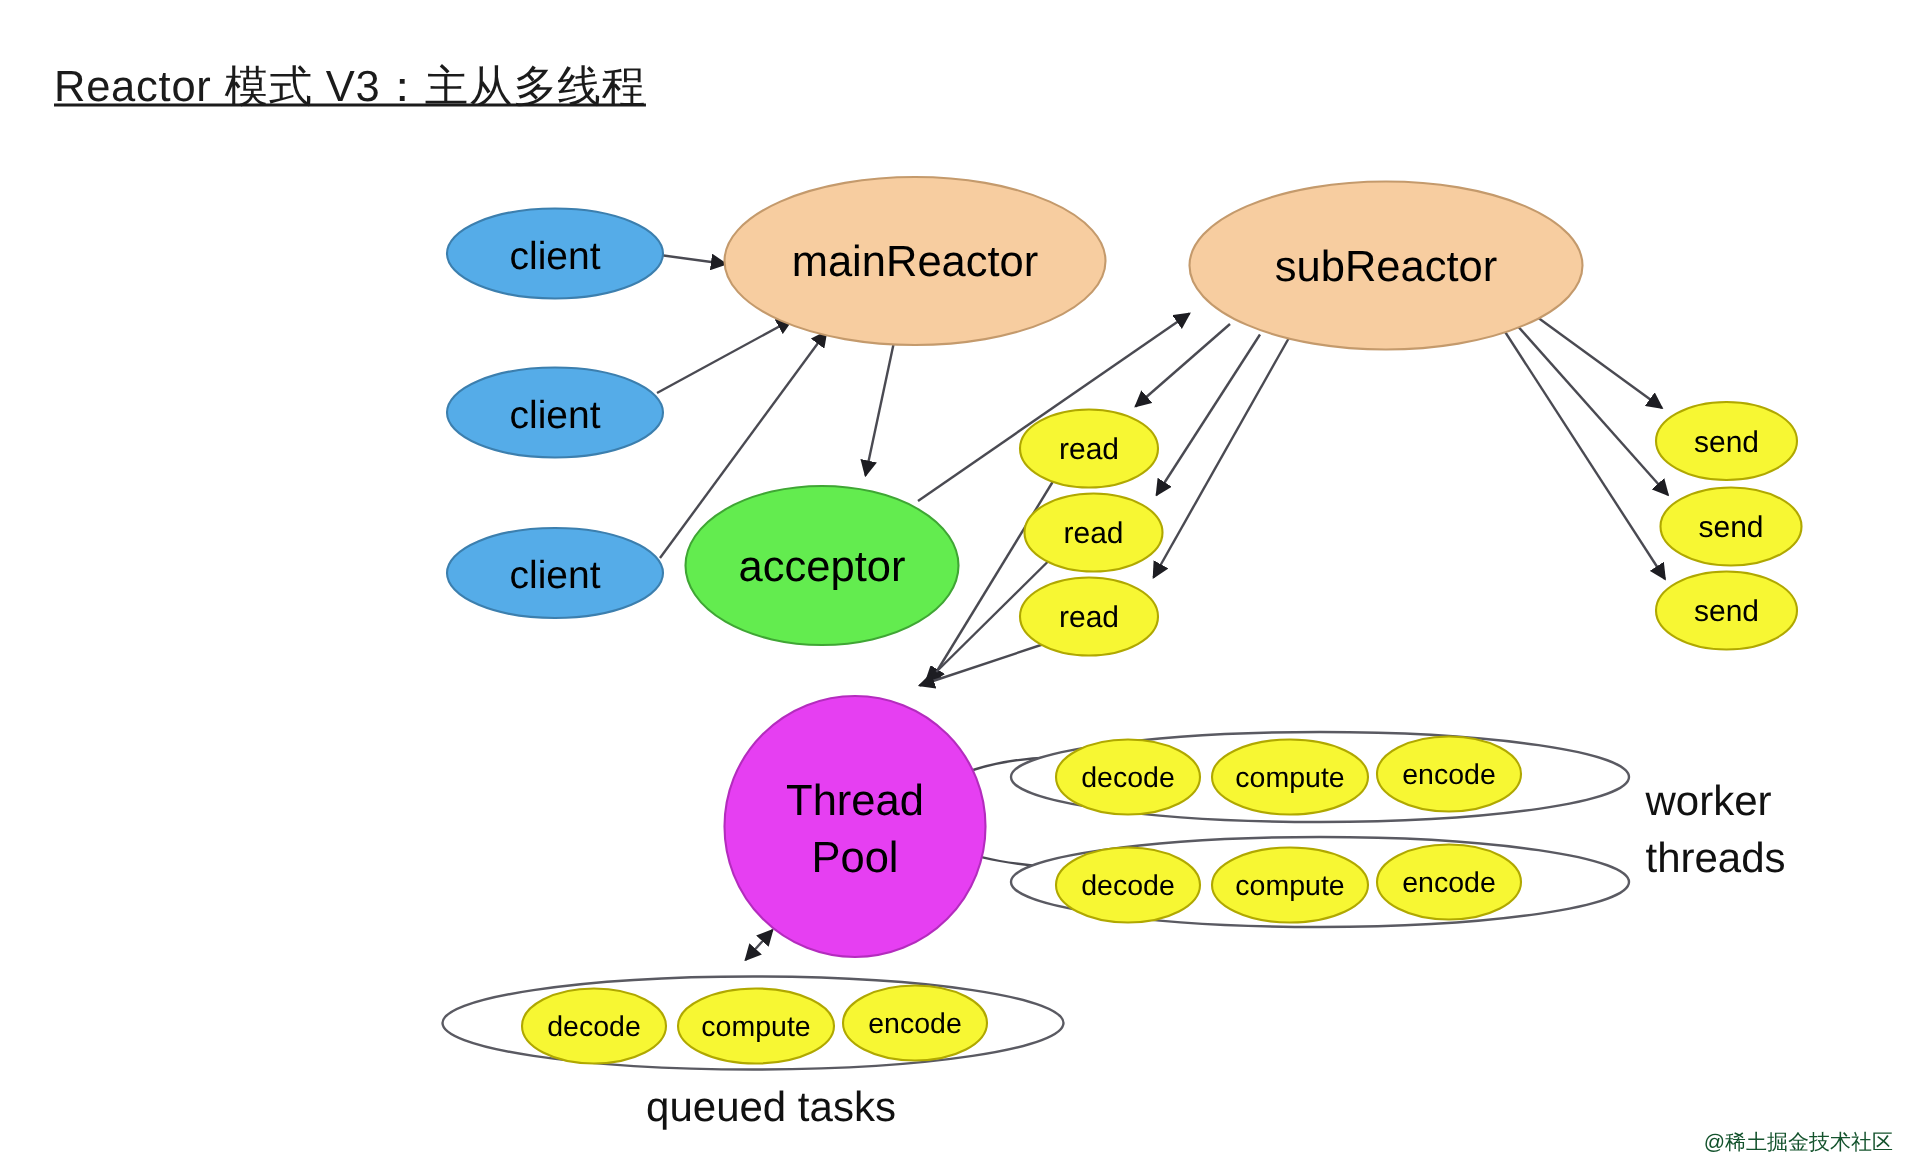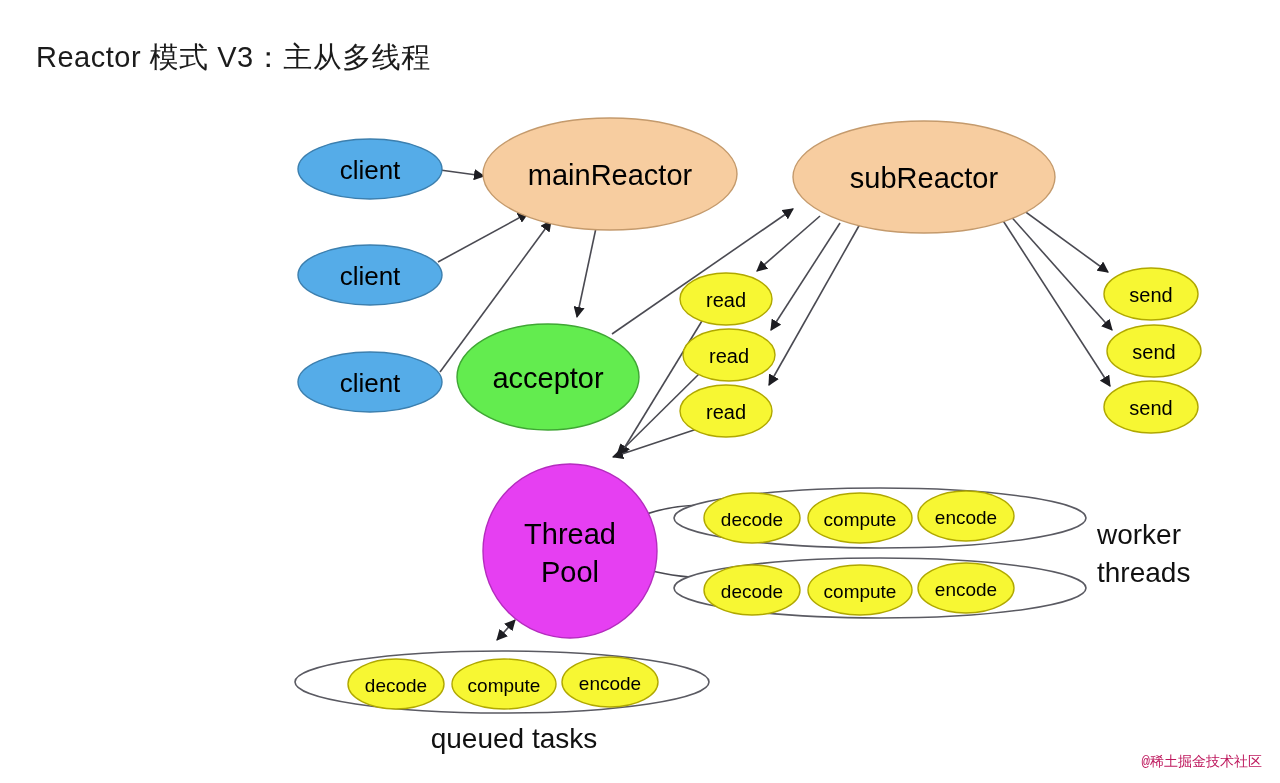--- a/index.html
+++ b/index.html
@@ -15,20 +15,21 @@
     position: relative;
   }
   #page-title {
     position: absolute;
     left: 36px;
     top: 38px;
     font-size: 29px;
     color: #1b1b1b;
     letter-spacing: 0.5px;
     white-space: nowrap;
+    text-decoration: underline;
   }
   #diagram {
     position: absolute;
     left: 0;
     top: 0;
   }
   .node-label {
     font-family: "Liberation Sans", sans-serif;
     fill: #000000;
     text-anchor: middle;
@@ -60,22 +61,22 @@
   .container-ellipse {
     fill: #ffffff;
     stroke: #5a5a62;
     stroke-width: 1.6;
   }
   #watermark {
     position: absolute;
     right: 18px;
     bottom: 12px;
     font-size: 14px;
-    color: #be185d;
-    font-family: Liberation Mono, monospace;
+    color: #14532d;
+    font-family: Liberation Sans, sans-serif;
     white-space: nowrap;
   }
 </style>
 </head>
 <body>
 
 <div id="page-title">Reactor 模式 V3：主从多线程</div>
 
 <svg id="diagram" width="1280" height="783" viewBox="0 0 1280 783">
 

